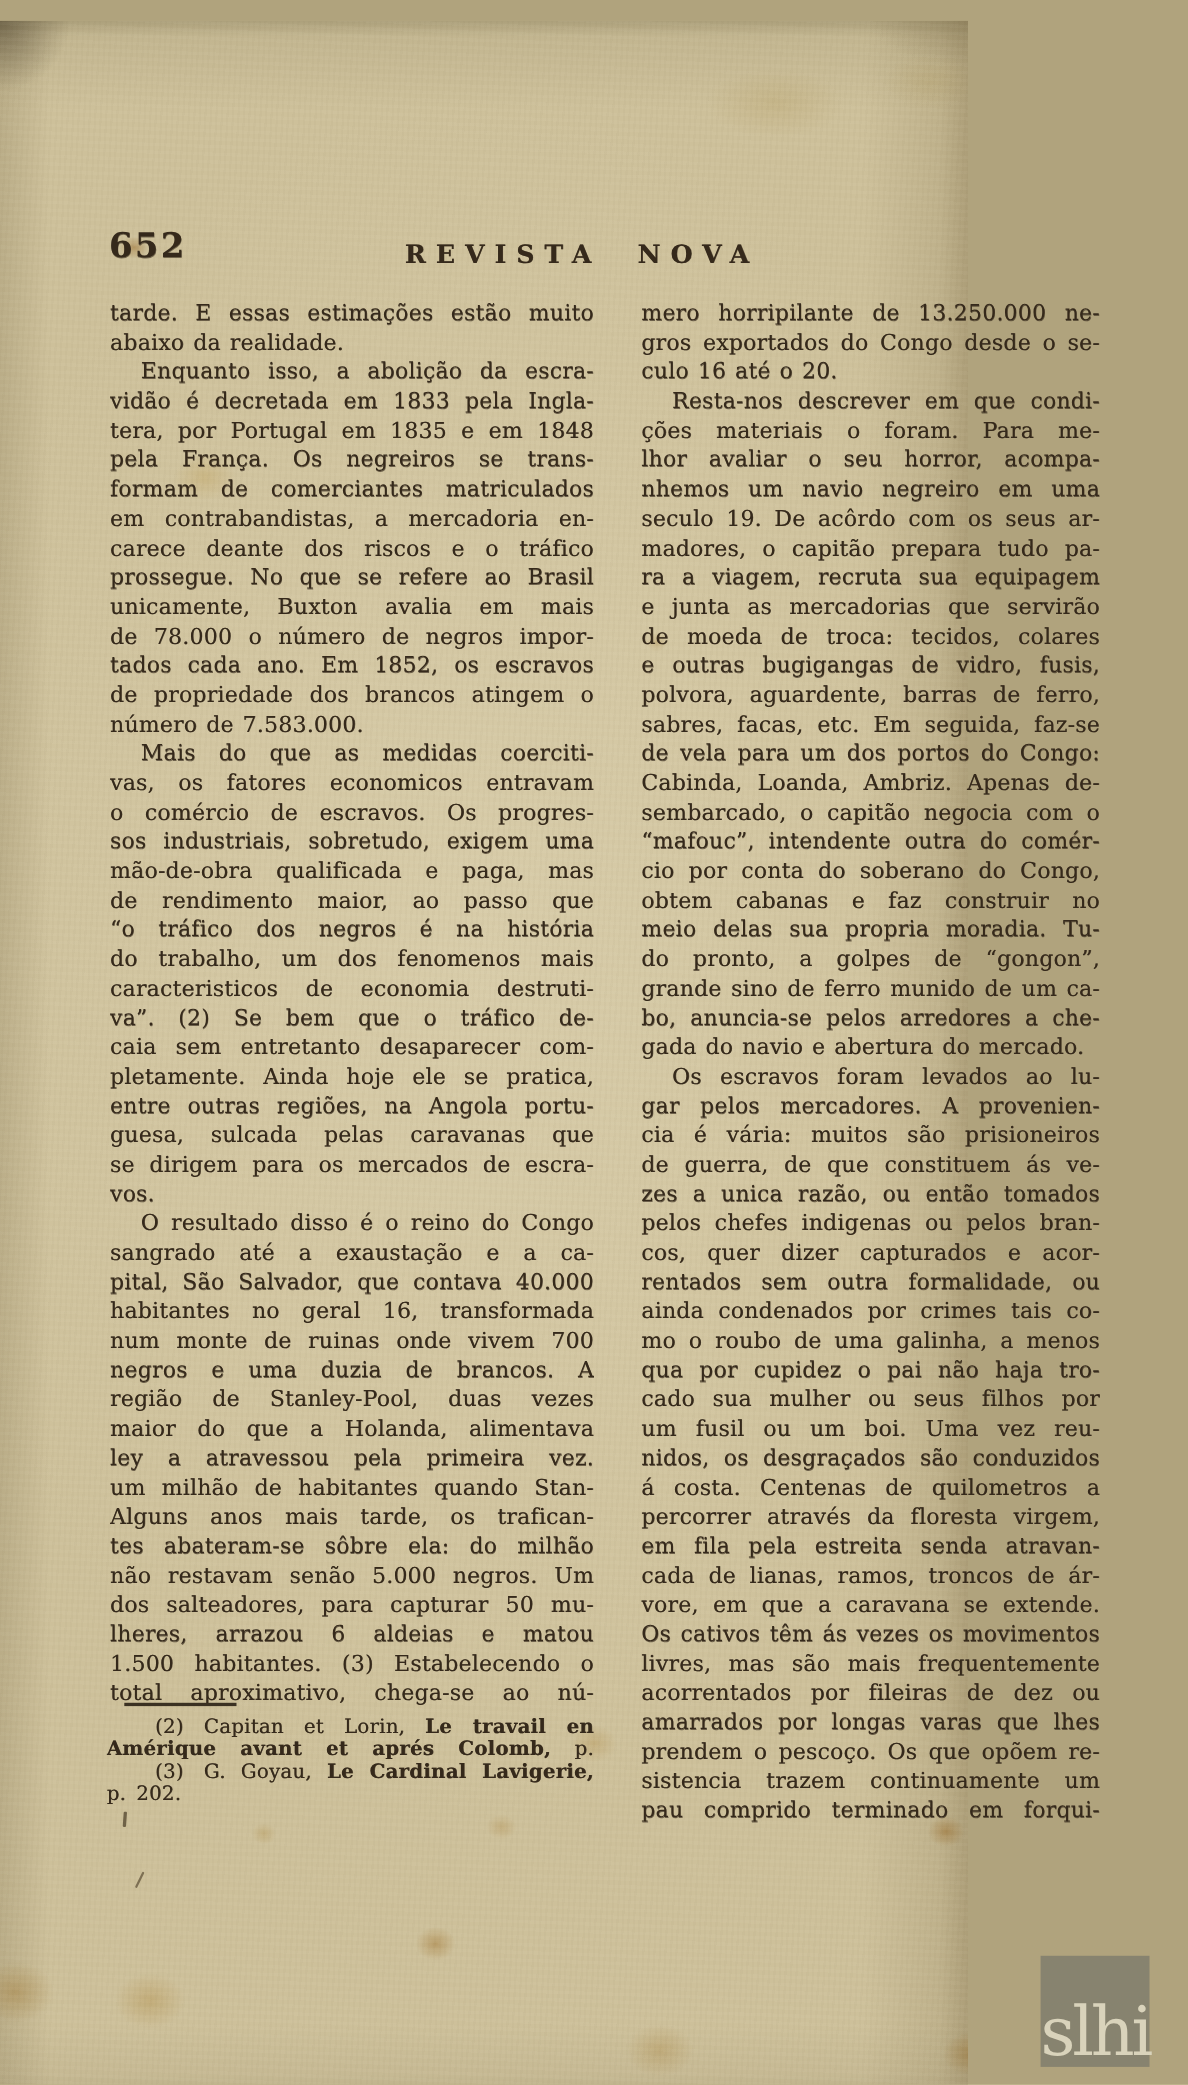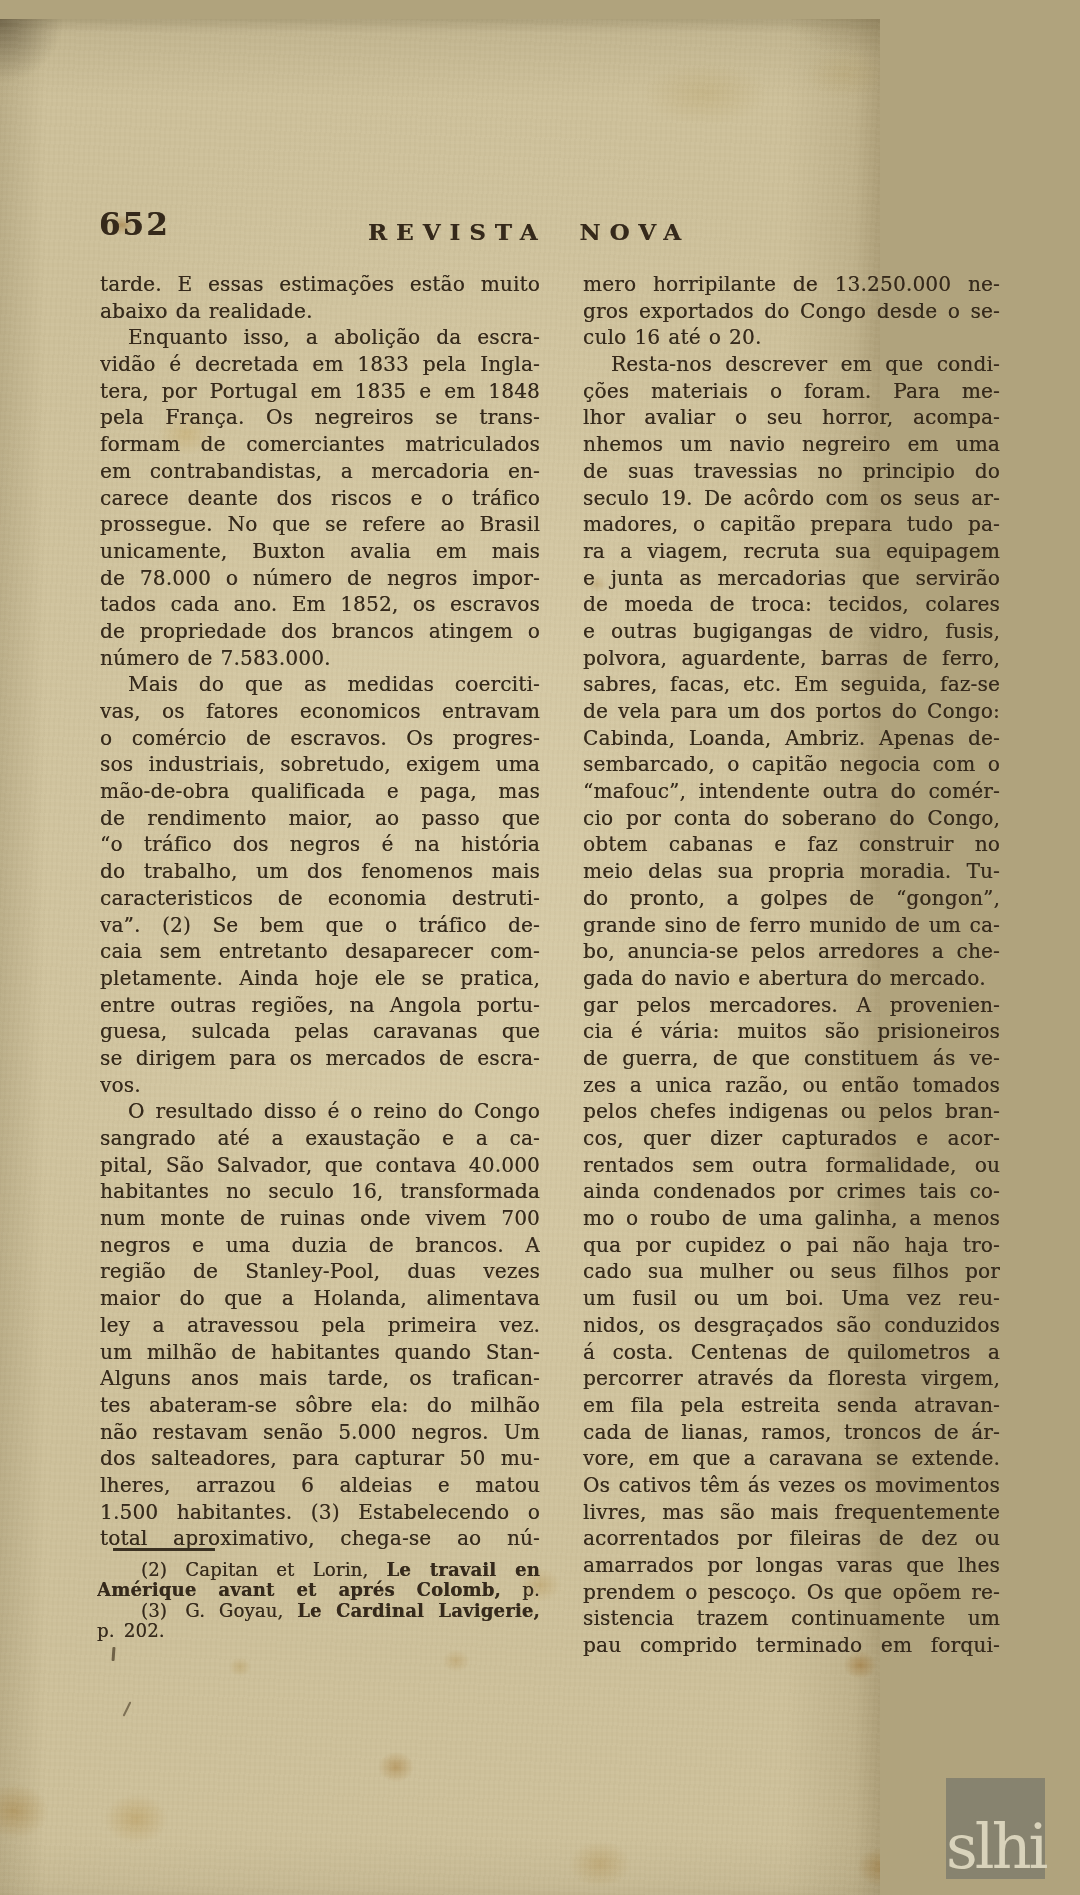--- a/index.html
+++ b/index.html
@@ -120,21 +120,21 @@
       <div class="line">va”. (2) Se bem que o tráfico de-</div>
       <div class="line">caia sem entretanto desaparecer com-</div>
       <div class="line">pletamente. Ainda hoje ele se pratica,</div>
       <div class="line">entre outras regiões, na Angola portu-</div>
       <div class="line">guesa, sulcada pelas caravanas que</div>
       <div class="line">se dirigem para os mercados de escra-</div>
       <div class="line end">vos.</div>
       <div class="line first">O resultado disso é o reino do Congo</div>
       <div class="line">sangrado até a exaustação e a ca-</div>
       <div class="line">pital, São Salvador, que contava 40.000</div>
-      <div class="line">habitantes no seculo 16, transformada</div>
+      <div class="line">habitantes no geral 16, transformada</div>
       <div class="line">num monte de ruinas onde vivem 700</div>
       <div class="line">negros e uma duzia de brancos. A</div>
       <div class="line">região de Stanley-Pool, duas vezes</div>
       <div class="line">maior do que a Holanda, alimentava</div>
       <div class="line">ley a atravessou pela primeira vez.</div>
       <div class="line">um milhão de habitantes quando Stan-</div>
       <div class="line">Alguns anos mais tarde, os trafican-</div>
       <div class="line">tes abateram-se sôbre ela: do milhão</div>
       <div class="line">não restavam senão 5.000 negros. Um</div>
       <div class="line">dos salteadores, para capturar 50 mu-</div>
@@ -143,40 +143,40 @@
       <div class="line">total aproximativo, chega-se ao nú-</div>
     </div>
   <div class="col right" id="col-right">
       <div class="line">mero horripilante de 13.250.000 ne-</div>
       <div class="line">gros exportados do Congo desde o se-</div>
       <div class="line end">culo 16 até o 20.</div>
       <div class="line first">Resta-nos descrever em que condi-</div>
       <div class="line">ções materiais o foram. Para me-</div>
       <div class="line">lhor avaliar o seu horror, acompa-</div>
       <div class="line">nhemos um navio negreiro em uma</div>
-      <div class="line">de suas travessias no principio do</div>
       <div class="line">seculo 19. De acôrdo com os seus ar-</div>
       <div class="line">madores, o capitão prepara tudo pa-</div>
       <div class="line">ra a viagem, recruta sua equipagem</div>
       <div class="line">e junta as mercadorias que servirão</div>
       <div class="line">de moeda de troca: tecidos, colares</div>
       <div class="line">e outras bugigangas de vidro, fusis,</div>
       <div class="line">polvora, aguardente, barras de ferro,</div>
       <div class="line">sabres, facas, etc. Em seguida, faz-se</div>
       <div class="line">de vela para um dos portos do Congo:</div>
       <div class="line">Cabinda, Loanda, Ambriz. Apenas de-</div>
       <div class="line">sembarcado, o capitão negocia com o</div>
       <div class="line">“mafouc”, intendente outra do comér-</div>
       <div class="line">cio por conta do soberano do Congo,</div>
       <div class="line">obtem cabanas e faz construir no</div>
       <div class="line">meio delas sua propria moradia. Tu-</div>
       <div class="line">do pronto, a golpes de “gongon”,</div>
       <div class="line">grande sino de ferro munido de um ca-</div>
       <div class="line">bo, anuncia-se pelos arredores a che-</div>
       <div class="line end">gada do navio e abertura do mercado.</div>
+      <div class="line first">Os escravos foram levados ao lu-</div>
       <div class="line">gar pelos mercadores. A provenien-</div>
       <div class="line">cia é vária: muitos são prisioneiros</div>
       <div class="line">de guerra, de que constituem ás ve-</div>
       <div class="line">zes a unica razão, ou então tomados</div>
       <div class="line">pelos chefes indigenas ou pelos bran-</div>
       <div class="line">cos, quer dizer capturados e acor-</div>
       <div class="line">rentados sem outra formalidade, ou</div>
       <div class="line">ainda condenados por crimes tais co-</div>
       <div class="line">mo o roubo de uma galinha, a menos</div>
       <div class="line">qua por cupidez o pai não haja tro-</div>

